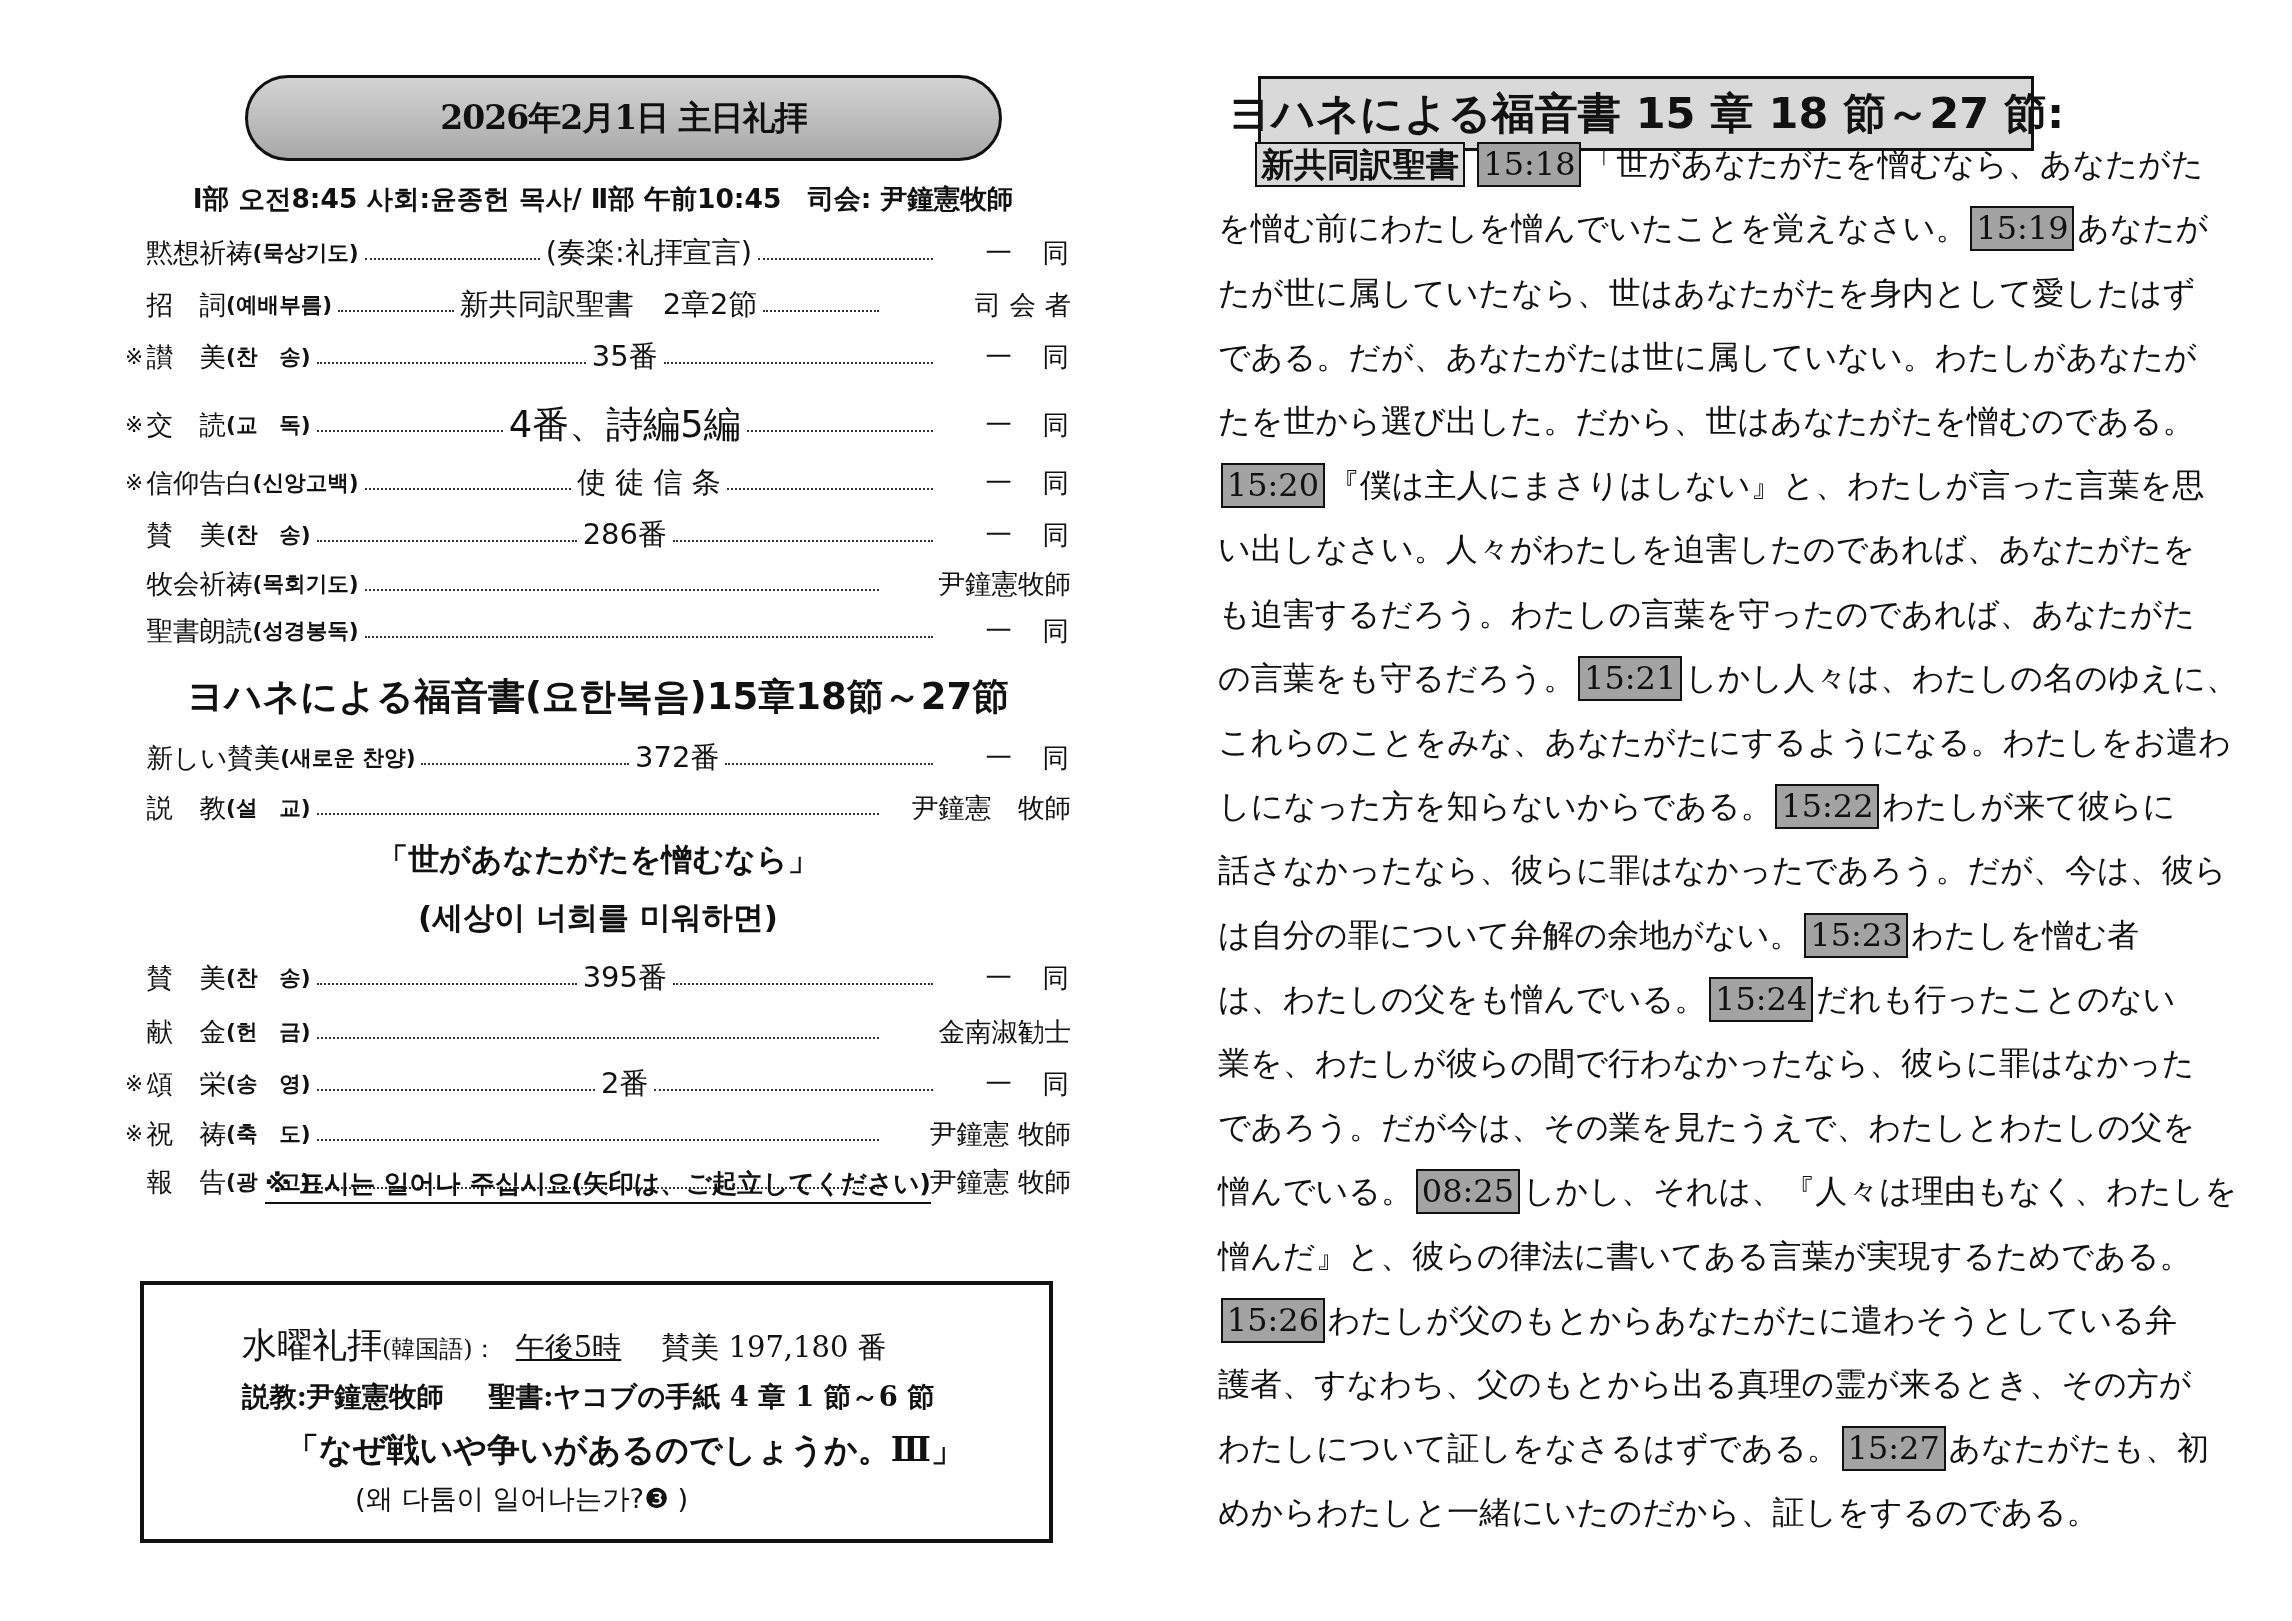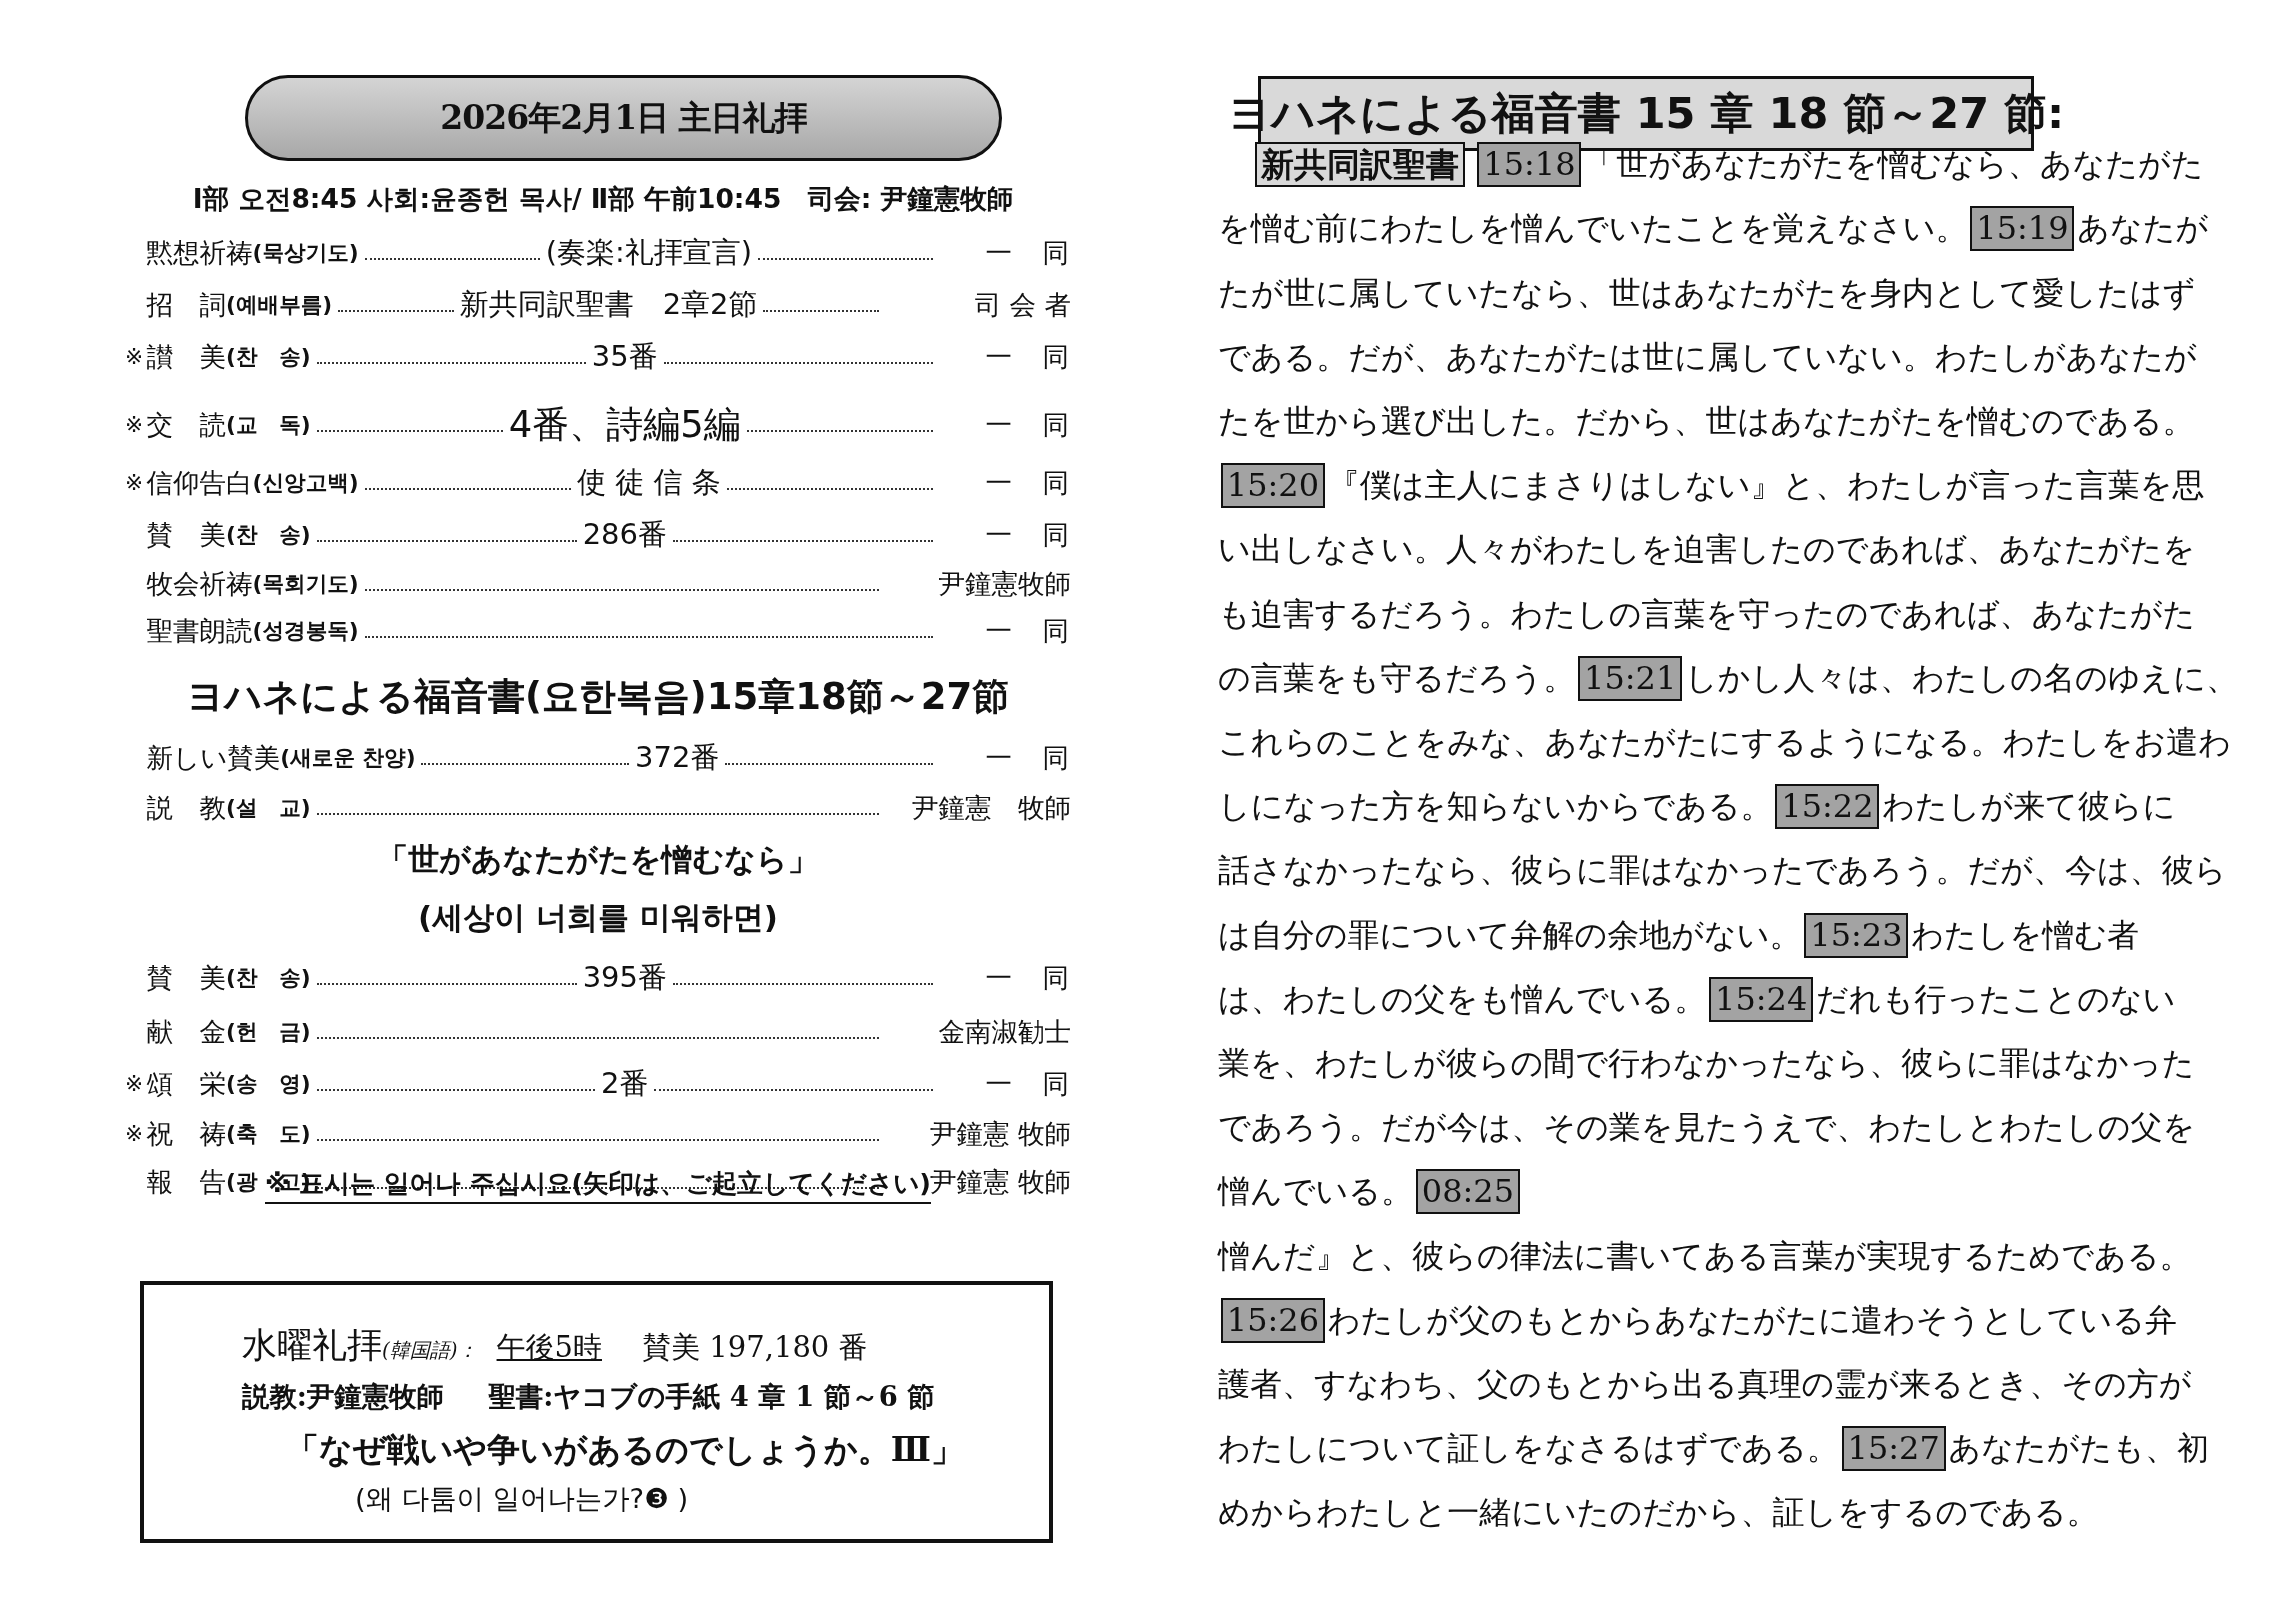--- a/index.html
+++ b/index.html
@@ -178,21 +178,21 @@
       <span class="ko">(광　고)</span>
       <span class="dots"></span>
       <span class="right wide">尹鐘憲 牧師</span>
     </div>
   </div>
 
 <div class="abs note">※ 표시는 일어나 주십시요(矢印は、ご起立してください)</div>
 
 <div class="abs wedbox">
   <div class="wed-l" style="left:98px; top:37px; font-size:35px; font-weight:normal;">
-    <span>水曜礼拝</span><span style="font-size:20px;font-style:italic;">(韓国語)：</span>
+    <span>水曜礼拝</span><span style="font-size:24px;">(韓国語)：</span>
     <span style="text-decoration:underline; font-size:29px; margin-left:7.8px;">午後5時</span>
     <span style="font-size:29px; margin-left:29px;">賛美 197,180 番</span>
   </div>
   <div class="wed-l" style="left:98px; top:94px; font-size:27.4px;">
     <span>説教:尹鐘憲牧師</span>
     <span style="margin-left:35px;">聖書:ヤコブの手紙 4 章 1 節～6 節</span>
   </div>
   <div class="wed-l" style="left:142px; top:143px; font-size:33px;">「なぜ戦いや争いがあるのでしょうか。Ⅲ」</div>
   <div class="wed-l" style="left:211px; top:196px; font-size:27.4px; font-family:'DejaVu Sans', sans-serif; font-weight:normal;">(왜 다툼이 일어나는가?❸ )</div>
 </div>
@@ -256,20 +256,21 @@
     </div>
     <div class="bline" style="top: 1035px;">
       <span>業を、わたしが彼らの間で行わなかったなら、彼らに罪はなかった</span>
     </div>
     <div class="bline" style="top: 1099px;">
       <span>であろう。だが今は、その業を見たうえで、わたしとわたしの父を</span>
     </div>
     <div class="bline" style="top: 1163px;">
       <span>憎んでいる。 </span>
       <span class="vbox">08:25</span>
+      <span>しかし、それは、『人々は理由もなく、わたしを</span>
     </div>
     <div class="bline" style="top: 1228px;">
       <span>憎んだ』と、彼らの律法に書いてある言葉が実現するためである。</span>
     </div>
     <div class="bline" style="top: 1292px;">
       <span class="vbox">15:26 </span>
       <span>わたしが父のもとからあなたがたに遣わそうとしている弁</span>
     </div>
     <div class="bline" style="top: 1356px;">
       <span>護者、すなわち、父のもとから出る真理の霊が来るとき、その方が</span>

